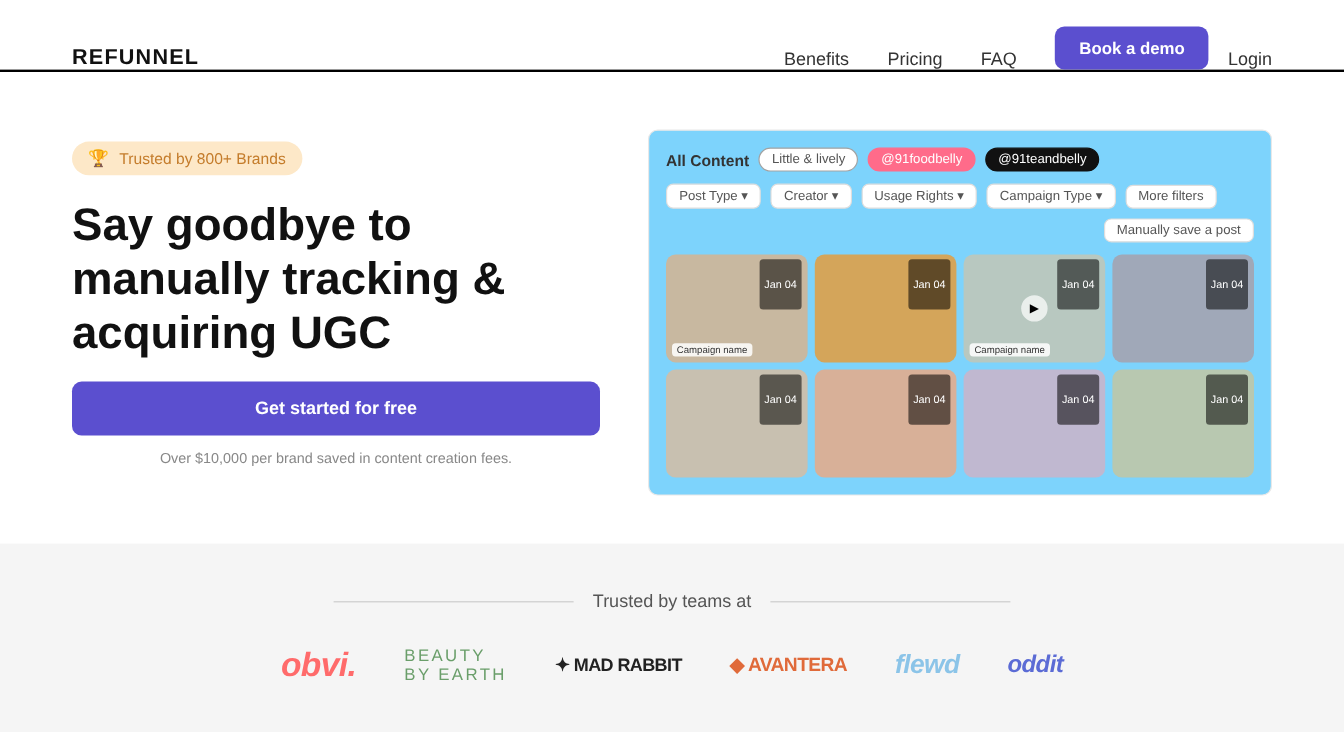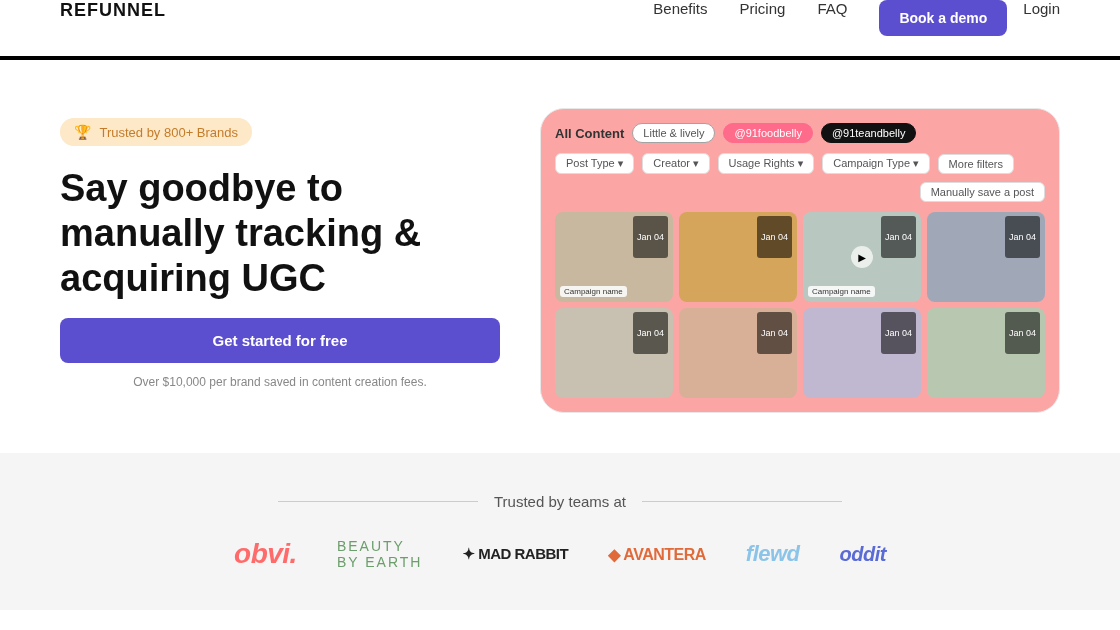--- a/index.html
+++ b/index.html
@@ -7,24 +7,24 @@
       font-family: -apple-system, BlinkMacSystemFont, 'Segoe UI', sans-serif;
       background: #fff;
       width: 1120px;
       min-height: 630px;
       overflow-x: hidden;
     }
 
     
     nav {
       display: flex;
-      align-items: flex-start;
+      align-items: flex-end;
       padding: 0 60px;
       height: 60px;
-      border-bottom: 4px solid #000000;
+      border-bottom: 2px solid #000000;
       background: #fff;
     }
     .nav-logo {
       font-weight: 800;
       font-size: 18px;
       letter-spacing: 1px;
       color: #111;
       margin-right: auto;
     }
     .nav-links {
@@ -112,22 +112,22 @@
     }
     .hero-cta-note {
       font-size: 12px;
       color: #888;
       text-align: center;
     }
 
     
     .hero-right {
       flex: 1;
-      background: #fca5a5;
-      border-radius: 24px;
+      background: #7dd3fc;
+      border-radius: 8px;
       border: 1px solid #e8e8e8;
       padding: 14px;
       min-height: 270px;
       overflow: hidden;
     }
     .dash-tabs {
       display: flex;
       align-items: center;
       gap: 8px;
       margin-bottom: 10px;

